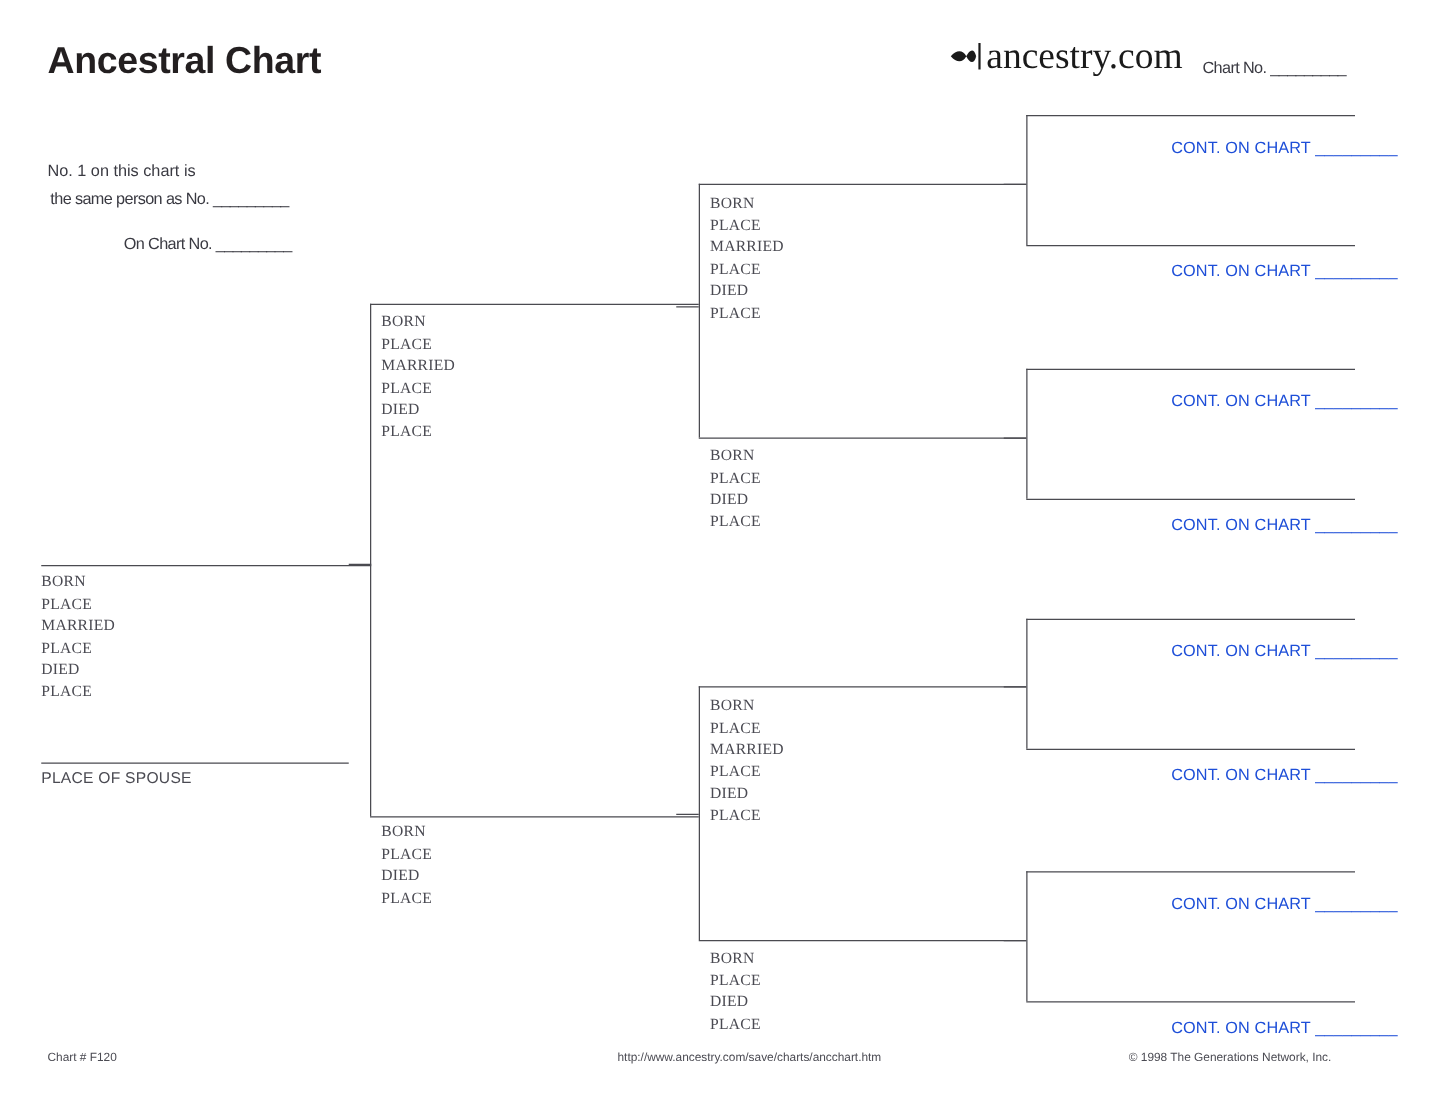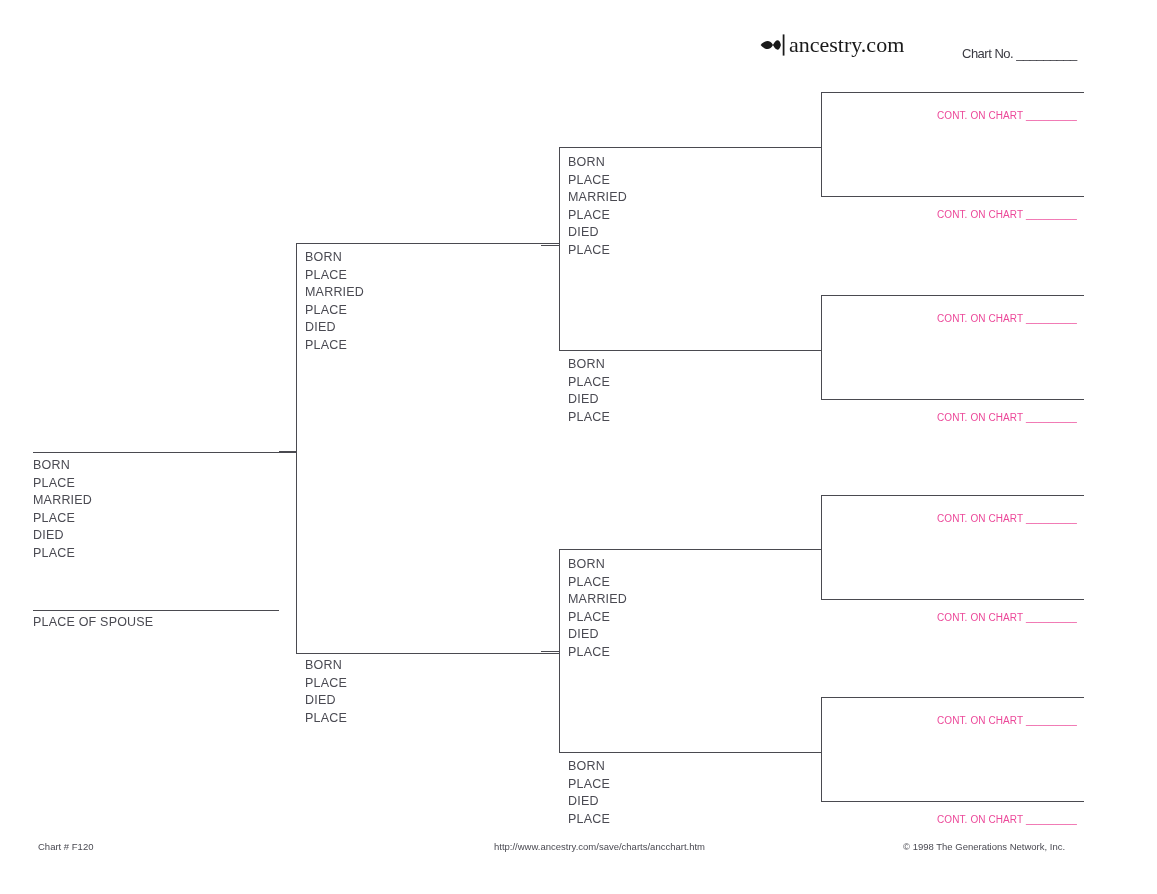--- a/index.html
+++ b/index.html
@@ -38,21 +38,21 @@
     align-items: center;
     height: 30px;
   }
   .brand-mark {
     width: 30px;
     height: 24px;
     display: block;
   }
   .brand-text {
     font-family: "Liberation Serif", serif;
-    font-size: 22px;
+    font-size: 30px;
     color: #1a1a1a;
     line-height: 1;
     margin-left: 1px;
   }
   .chart-no {
     position: absolute;
     left: 962px;
     top: 46px;
     font-size: 13px;
     color: #3a3a42;
@@ -96,34 +96,34 @@
 
   
   .fields {
     position: absolute;
     font-size: 12.5px;
     line-height: 17.5px;
     color: #4a4a52;
     letter-spacing: 0.2px;
     white-space: nowrap;
   }
-  .fields div { height: 17.5px; }
+  .fields div { height: 17.5px; font-family: Liberation Serif, serif; }
 
   .spouse-label {
     position: absolute;
     font-size: 12.5px;
     color: #4a4a52;
     letter-spacing: 0.2px;
     white-space: nowrap;
   }
 
   .cont-label {
     position: absolute;
-    font-size: 10px;
-    color: #ec4899;
+    font-size: 13px;
+    color: #1d4ed8;
     letter-spacing: 0.1px;
     white-space: nowrap;
   }
 
   
   .footer-item {
     position: absolute;
     top: 841px;
     font-size: 9.5px;
     color: #4a4a52;
@@ -131,35 +131,41 @@
   }
   .footer-form  { left: 38px; }
   .footer-url   { left: 466px; margin-left: 28px; }
   .footer-copy  { left: 903px; }
 </style>
 </head>
 <body>
 
 <div id="page">
 
+  <div class="chart-title">Ancestral Chart</div>
 
   <div class="brand">
     <svg class="brand-mark" viewBox="0 0 34 26">
       <g fill="#1a1a1a">
         <path d="M3 13 C8 7, 14 7, 17 13 C14 19, 8 19, 3 13 Z"></path>
         <path d="M17 13 C20 7, 24 5, 26 13 C24 13, 19 15, 17 13 Z"></path>
         <path d="M17 13 C19 11, 24 13, 26 13 C24 21, 20 19, 17 13 Z"></path>
       </g>
       <rect x="28" y="1" width="2" height="24" fill="#1a1a1a"></rect>
     </svg>
     <span class="brand-text">ancestry.com</span>
   </div>
 
   <div class="chart-no blank">Chart No. _________</div>
 
+  <div class="note-block">
+    <div>No. 1 on this chart is</div>
+    <div class="note-line-2 blank">the same person as No. _________</div>
+    <span class="on-chart blank">On Chart No. _________</span>
+  </div>
 
   <div class="hline" style="left:33px; top:452px; width:264px;"></div>
   <div class="fields" style="left:33px; top:457px;">
     <div>BORN</div>
     <div>PLACE</div>
     <div>MARRIED</div>
     <div>PLACE</div>
     <div>DIED</div>
     <div>PLACE</div>
   </div>

